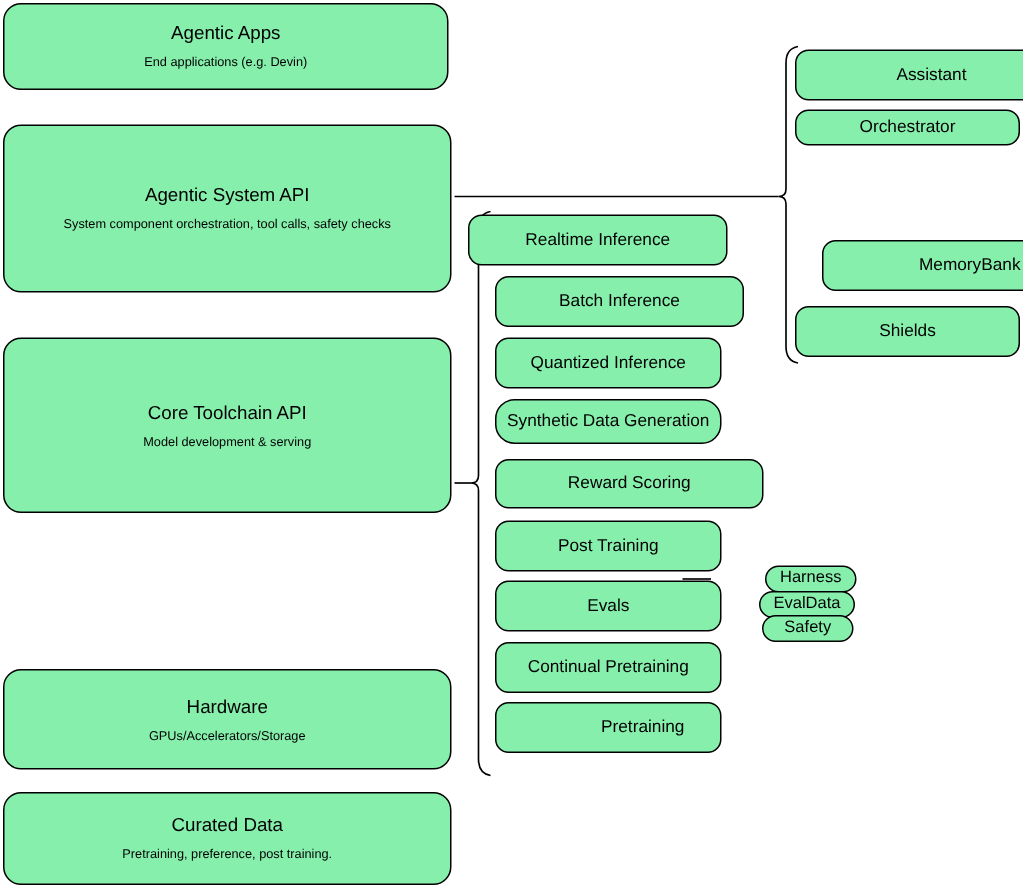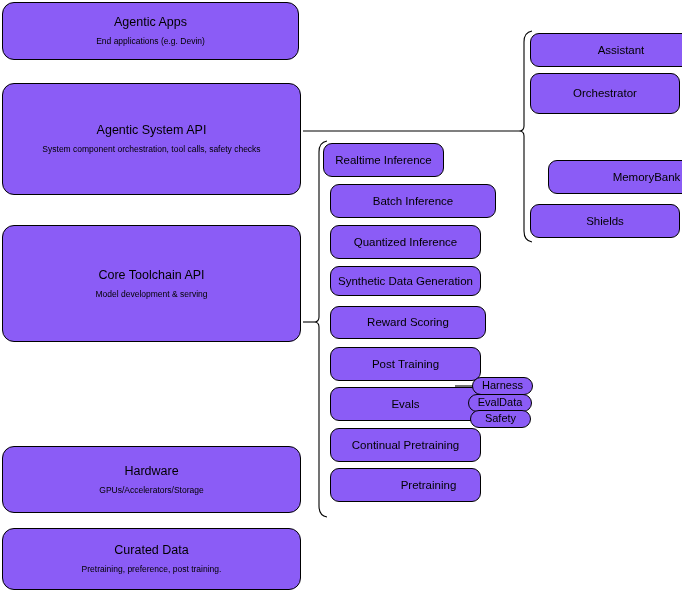--- a/index.html
+++ b/index.html
@@ -15,21 +15,21 @@
     position: relative;
     width: 682px;
     height: 591px;
     background: #ffffff;
     overflow: hidden;
   }
   .node {
     position: absolute;
     box-sizing: border-box;
     border: 1px solid #000000;
-    background: #8b5cf6;
+    background: #86efac;
     display: flex;
     flex-direction: column;
     align-items: center;
     justify-content: center;
     text-align: center;
     line-height: 1.25;
   }
   .stack-node {
     border-radius: 12px;
   }
@@ -47,20 +47,21 @@
     font-size: 11.5px;
   }
   .svc-node {
     border-radius: 9px;
     font-size: 11.5px;
   }
   .pill-node {
     border-radius: 999px;
     font-size: 11px;
     z-index: 5;
+    margin-left: 38px;
   }
   svg.links {
     position: absolute;
     left: 0;
     top: 0;
     width: 682px;
     height: 591px;
     overflow: visible;
     pointer-events: none;
   }
@@ -123,46 +124,46 @@
   <div class="node stack-node" style="left:2px; top:446px; width:299px; height:67px;">
     <div class="title">Hardware</div>
     <div class="subtitle">GPUs/Accelerators/Storage</div>
   </div>
 
   <div class="node stack-node" style="left:2px; top:528px; width:299px; height:62px;">
     <div class="title">Curated Data</div>
     <div class="subtitle">Pretraining, preference, post training.</div>
   </div>
 
-  <div class="node cap-node" style="left:323px; top:143px; width:121px; height:34px;">Realtime Inference</div>
+  <div class="node cap-node" style="left:312px; top:143px; width:173px; height:34px;">Realtime Inference</div>
 
   <div class="node cap-node" style="left:330px; top:184px; width:166px; height:34px;">Batch Inference</div>
 
   <div class="node cap-node" style="left:330px; top:225px; width:151px; height:34px;">Quantized Inference</div>
 
-  <div class="node cap-node" style="left:330px; top:266px; width:151px; height:30px;">Synthetic Data Generation</div>
+  <div class="node cap-node" style="left:330px; top:266px; width:151px; height:30px;border-radius:13px;">Synthetic Data Generation</div>
 
-  <div class="node cap-node" style="left:330px; top:306px; width:156px; height:33px;">Reward Scoring</div>
+  <div class="node cap-node" style="left:330px; top:306px; width:179px; height:33px;">Reward Scoring</div>
 
   <div class="node cap-node" style="left:330px; top:347px; width:151px; height:34px;">Post Training</div>
 
   <div class="node cap-node" style="left:330px; top:387px; width:151px; height:34px;">Evals</div>
 
   <div class="node cap-node" style="left:330px; top:428px; width:151px; height:34px;">Continual Pretraining</div>
 
   <div class="node cap-node" style="left:330px; top:468px; width:151px; height:34px;padding-left:46px;">Pretraining</div>
 
   <div class="node pill-node" style="left:472px; top:377px; width:61px; height:18px;">Harness</div>
 
   <div class="node pill-node" style="left:468px; top:394px; width:64px; height:18px;">EvalData</div>
 
   <div class="node pill-node" style="left:470px; top:410px; width:61px; height:18px;">Safety</div>
 
   <div class="node svc-node" style="left:530px; top:33px; width:182px; height:34px;">Assistant</div>
 
-  <div class="node svc-node" style="left:530px; top:73px; width:150px; height:41px;">Orchestrator</div>
+  <div class="node svc-node" style="left:530px; top:73px; width:150px; height:24px;">Orchestrator</div>
 
 
   <div class="node svc-node" style="left:548px; top:160px; width:150px; height:34px;padding-left:47px;">MemoryBank</div>
 
   <div class="node svc-node" style="left:530px; top:204px; width:150px; height:34px;">Shields</div>
 
 </div>
 
 </body></html>

